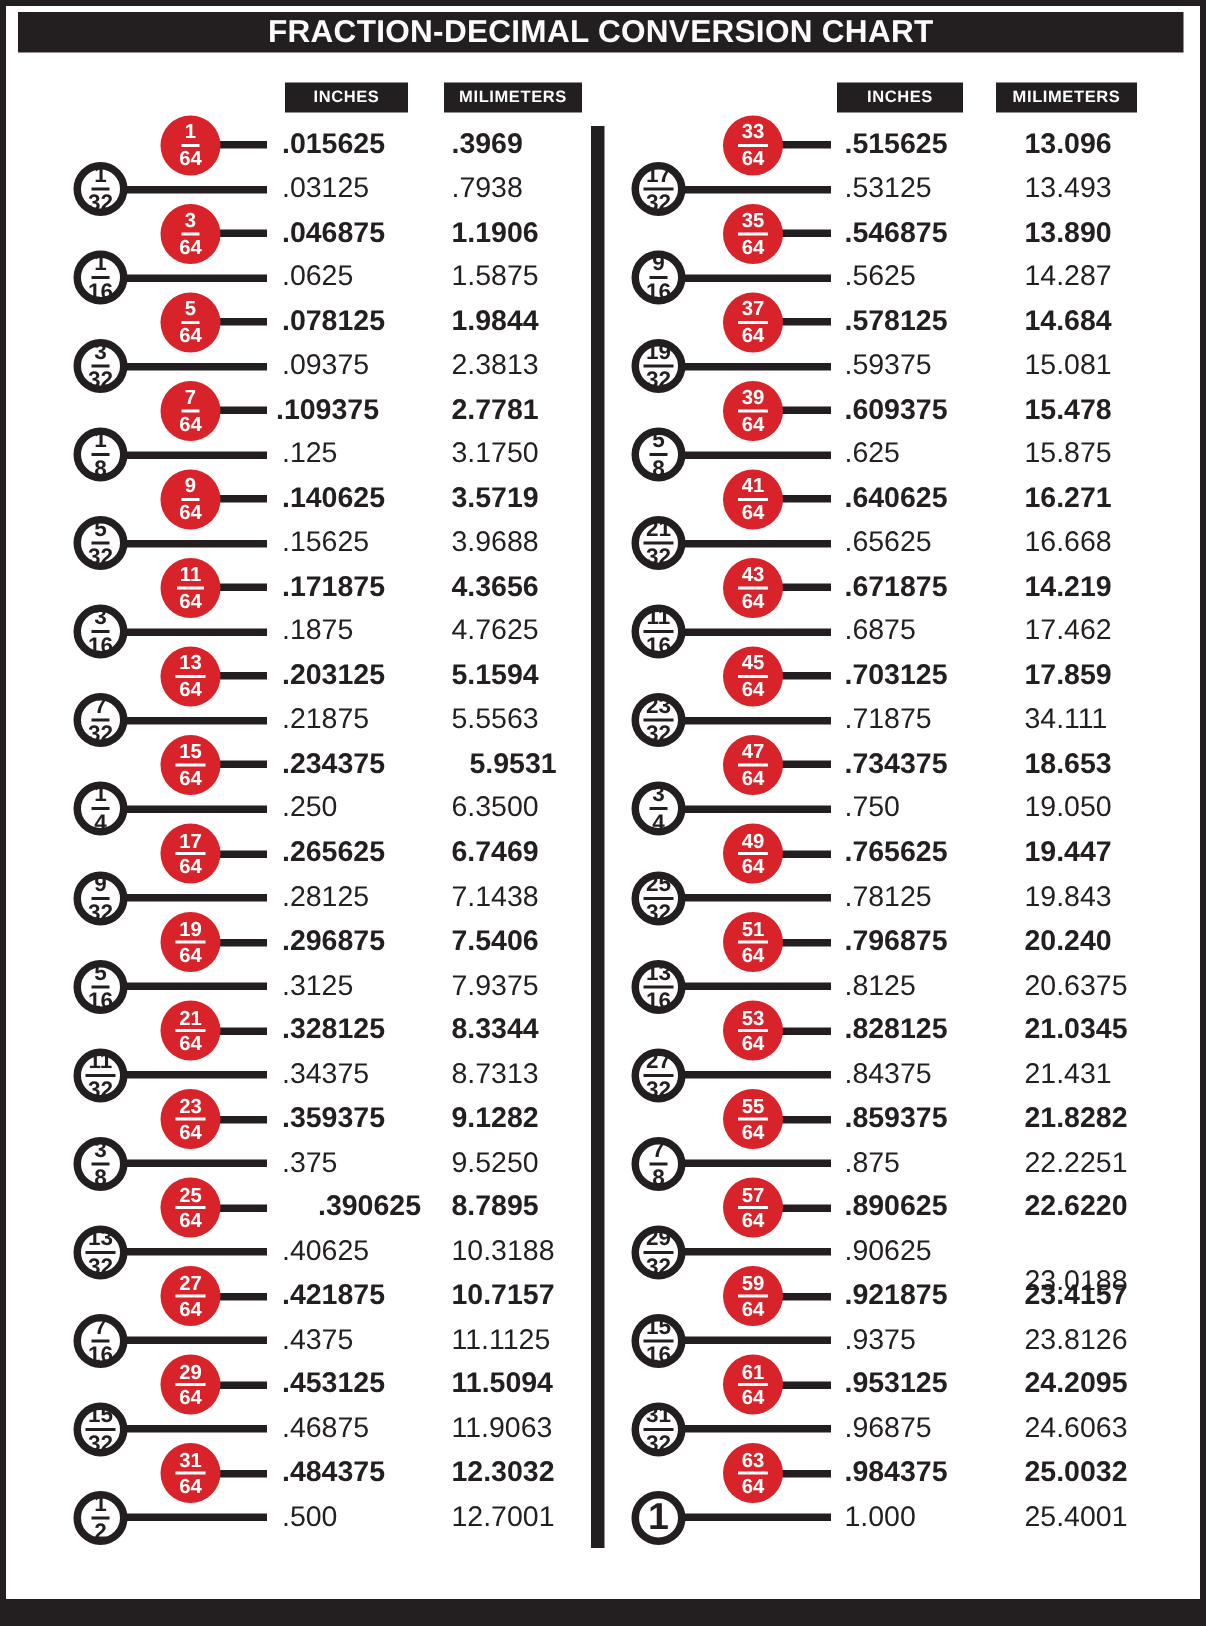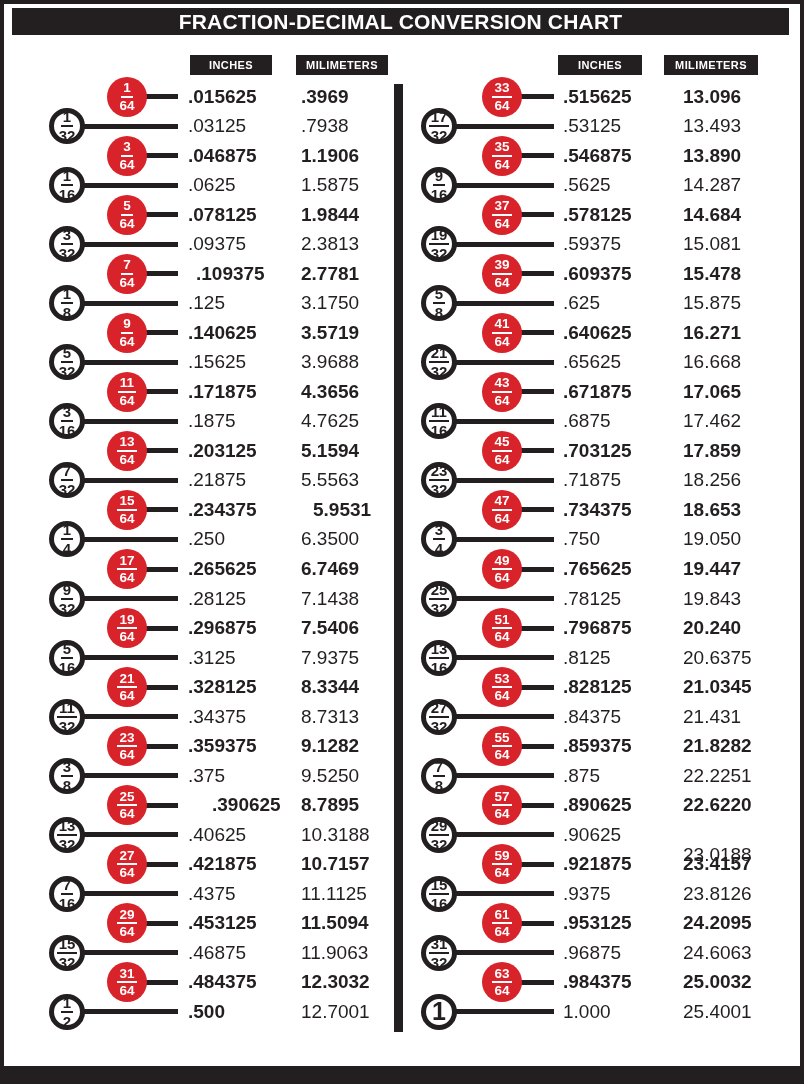--- a/index.html
+++ b/index.html
@@ -155,21 +155,21 @@
         </div>
         <span class="val" style="left: 188px;">.09375</span>
         <span class="val" style="left: 301px;">2.3813</span>
       </div>
       <div class="row">
         <div class="connector" style="left: 127px; width: 51px;"></div>
         <div class="badge red" style="left: 107px;">
           <span class="num">7</span>
           <span class="den">64</span>
         </div>
-        <span class="val bold" style="left: 196px;">.109375</span>
+        <span class="val bold" style="left: 184px;">.109375</span>
         <span class="val bold" style="left: 301px;">2.7781</span>
       </div>
       <div class="row">
         <div class="connector" style="left: 72px; width: 106px;"></div>
         <div class="badge white" style="left: 49px;">
           <span class="num">1</span>
           <span class="den">8</span>
         </div>
         <span class="val" style="left: 188px;">.125</span>
         <span class="val" style="left: 301px;">3.1750</span>
@@ -380,21 +380,21 @@
         </div>
         <span class="val bold" style="left: 188px;">.484375</span>
         <span class="val bold" style="left: 301px;">12.3032</span>
       </div>
       <div class="row">
         <div class="connector" style="left: 72px; width: 106px;"></div>
         <div class="badge white" style="left: 49px;">
           <span class="num">1</span>
           <span class="den">2</span>
         </div>
-        <span class="val" style="left: 188px; font-weight: bold;">.500</span>
+        <span class="val" style="left: 188px;">.500</span>
         <span class="val" style="left: 301px;">12.7001</span>
       </div>
     </div>
   <div class="rows-layer">
       <div class="row">
         <div class="connector" style="left: 502px; width: 52px;"></div>
         <div class="badge red" style="left: 482px;">
           <span class="num">33</span>
           <span class="den">64</span>
         </div>
@@ -482,21 +482,21 @@
         <span class="val" style="left: 563px;">.65625</span>
         <span class="val" style="left: 683px;">16.668</span>
       </div>
       <div class="row">
         <div class="connector" style="left: 502px; width: 52px;"></div>
         <div class="badge red" style="left: 482px;">
           <span class="num">43</span>
           <span class="den">64</span>
         </div>
         <span class="val bold" style="left: 563px;">.671875</span>
-        <span class="val bold" style="left: 683px;">17.065</span>
+        <span class="val bold" style="left: 683px;">14.219</span>
       </div>
       <div class="row">
         <div class="connector" style="left: 444px; width: 110px;"></div>
         <div class="badge white" style="left: 421px;">
           <span class="num">11</span>
           <span class="den">16</span>
         </div>
         <span class="val" style="left: 563px;">.6875</span>
         <span class="val" style="left: 683px;">17.462</span>
       </div>
@@ -509,21 +509,21 @@
         <span class="val bold" style="left: 563px;">.703125</span>
         <span class="val bold" style="left: 683px;">17.859</span>
       </div>
       <div class="row">
         <div class="connector" style="left: 444px; width: 110px;"></div>
         <div class="badge white" style="left: 421px;">
           <span class="num">23</span>
           <span class="den">32</span>
         </div>
         <span class="val" style="left: 563px;">.71875</span>
-        <span class="val" style="left: 683px;">18.256</span>
+        <span class="val" style="left: 683px;">34.111</span>
       </div>
       <div class="row">
         <div class="connector" style="left: 502px; width: 52px;"></div>
         <div class="badge red" style="left: 482px;">
           <span class="num">47</span>
           <span class="den">64</span>
         </div>
         <span class="val bold" style="left: 563px;">.734375</span>
         <span class="val bold" style="left: 683px;">18.653</span>
       </div>

